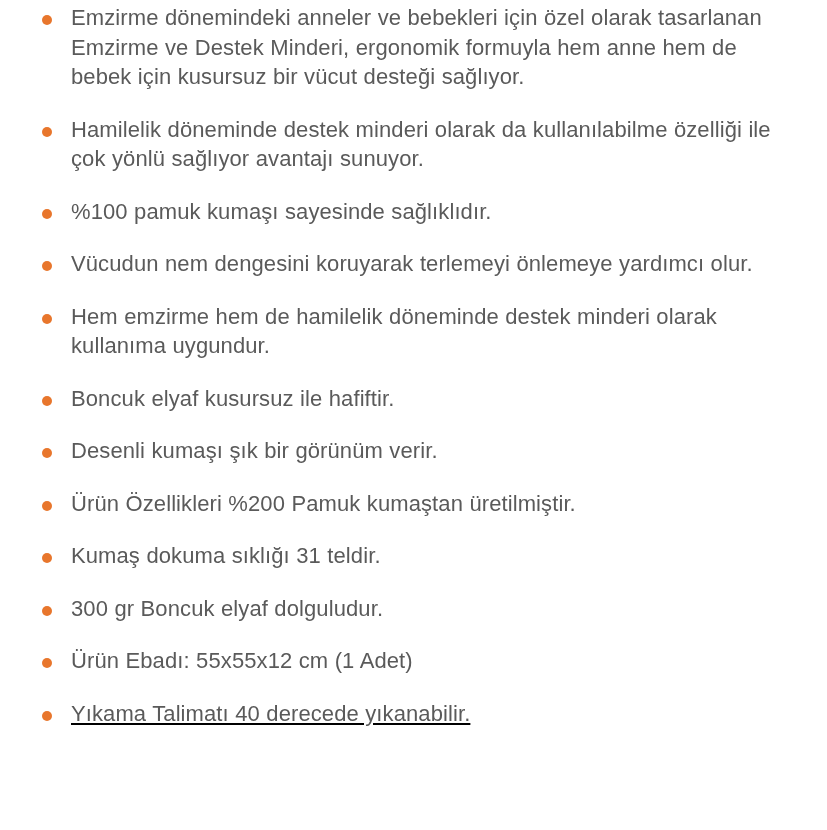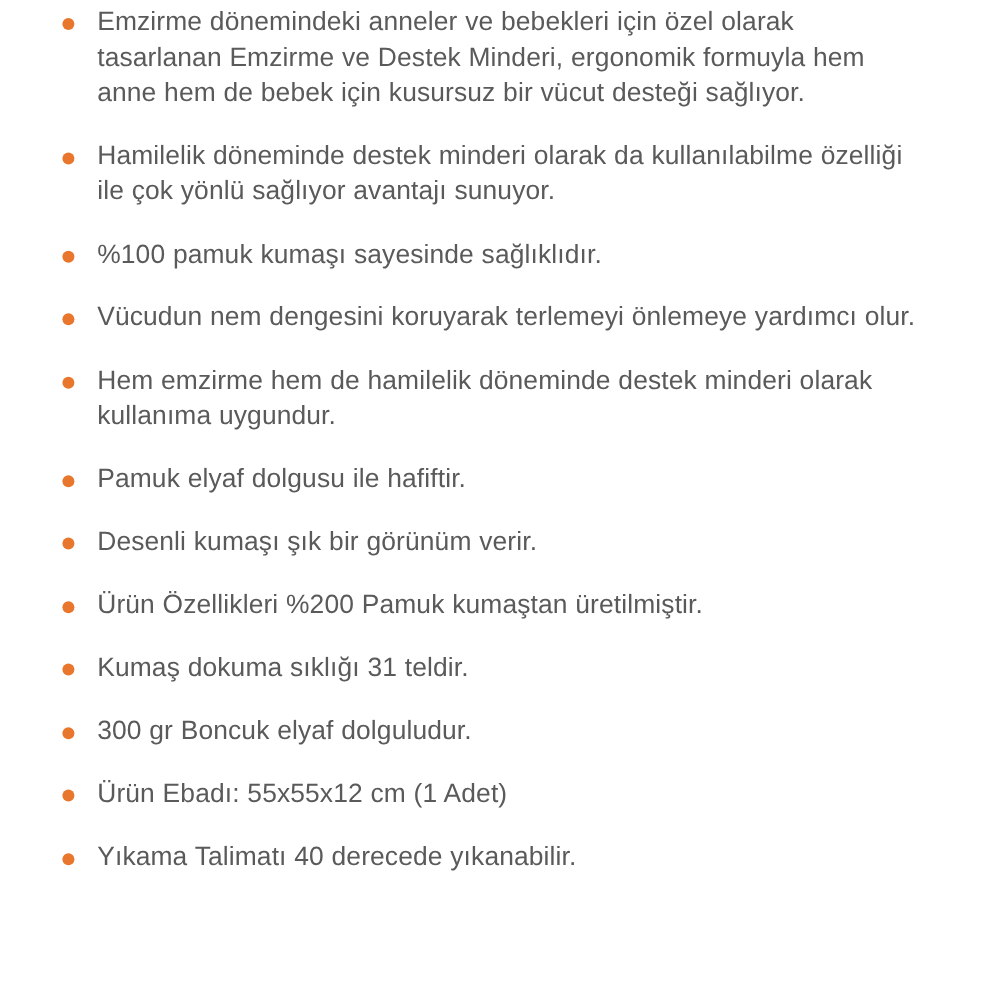--- a/index.html
+++ b/index.html
@@ -11,35 +11,36 @@
     width: 827px;
     height: 830px;
     overflow: hidden;
     font-family: "Liberation Sans", sans-serif;
     -webkit-font-smoothing: antialiased;
   }
 
   .feature-list {
     list-style: none;
     margin: 0;
-    padding: 14px;
+    padding: 4px;
     position: relative;
     padding-top: 3px;
   }
 
   .feature-item {
     position: relative;
     padding-left: 67px;
     padding-right: 44px;
     margin-bottom: 23px;
     min-height: 29px;
   }
 
   .feature-item:last-child {
     margin-bottom: 0;
+    text-decoration: underline;
   }
 
   .bullet-marker {
     position: absolute;
     left: 38px;
     top: 12px;
     width: 10px;
     height: 10px;
     border-radius: 50%;
     background: #e8762c;
@@ -76,21 +77,21 @@
   <li class="feature-item">
     <span class="bullet-marker"></span>
     <span class="feature-text">Vücudun nem dengesini koruyarak terlemeyi önlemeye yardımcı olur.</span>
   </li>
   <li class="feature-item">
     <span class="bullet-marker"></span>
     <span class="feature-text">Hem emzirme hem de hamilelik döneminde destek minderi olarak kullanıma uygundur.</span>
   </li>
   <li class="feature-item">
     <span class="bullet-marker"></span>
-    <span class="feature-text">Pamuk elyaf dolgusu ile hafiftir.</span>
+    <span class="feature-text">Boncuk elyaf kusursuz ile hafiftir.</span>
   </li>
   <li class="feature-item">
     <span class="bullet-marker"></span>
     <span class="feature-text">Desenli kumaşı şık bir görünüm verir.</span>
   </li>
   <li class="feature-item">
     <span class="bullet-marker"></span>
     <span class="feature-text">Ürün Özellikleri %200 Pamuk kumaştan üretilmiştir.</span>
   </li>
   <li class="feature-item">

